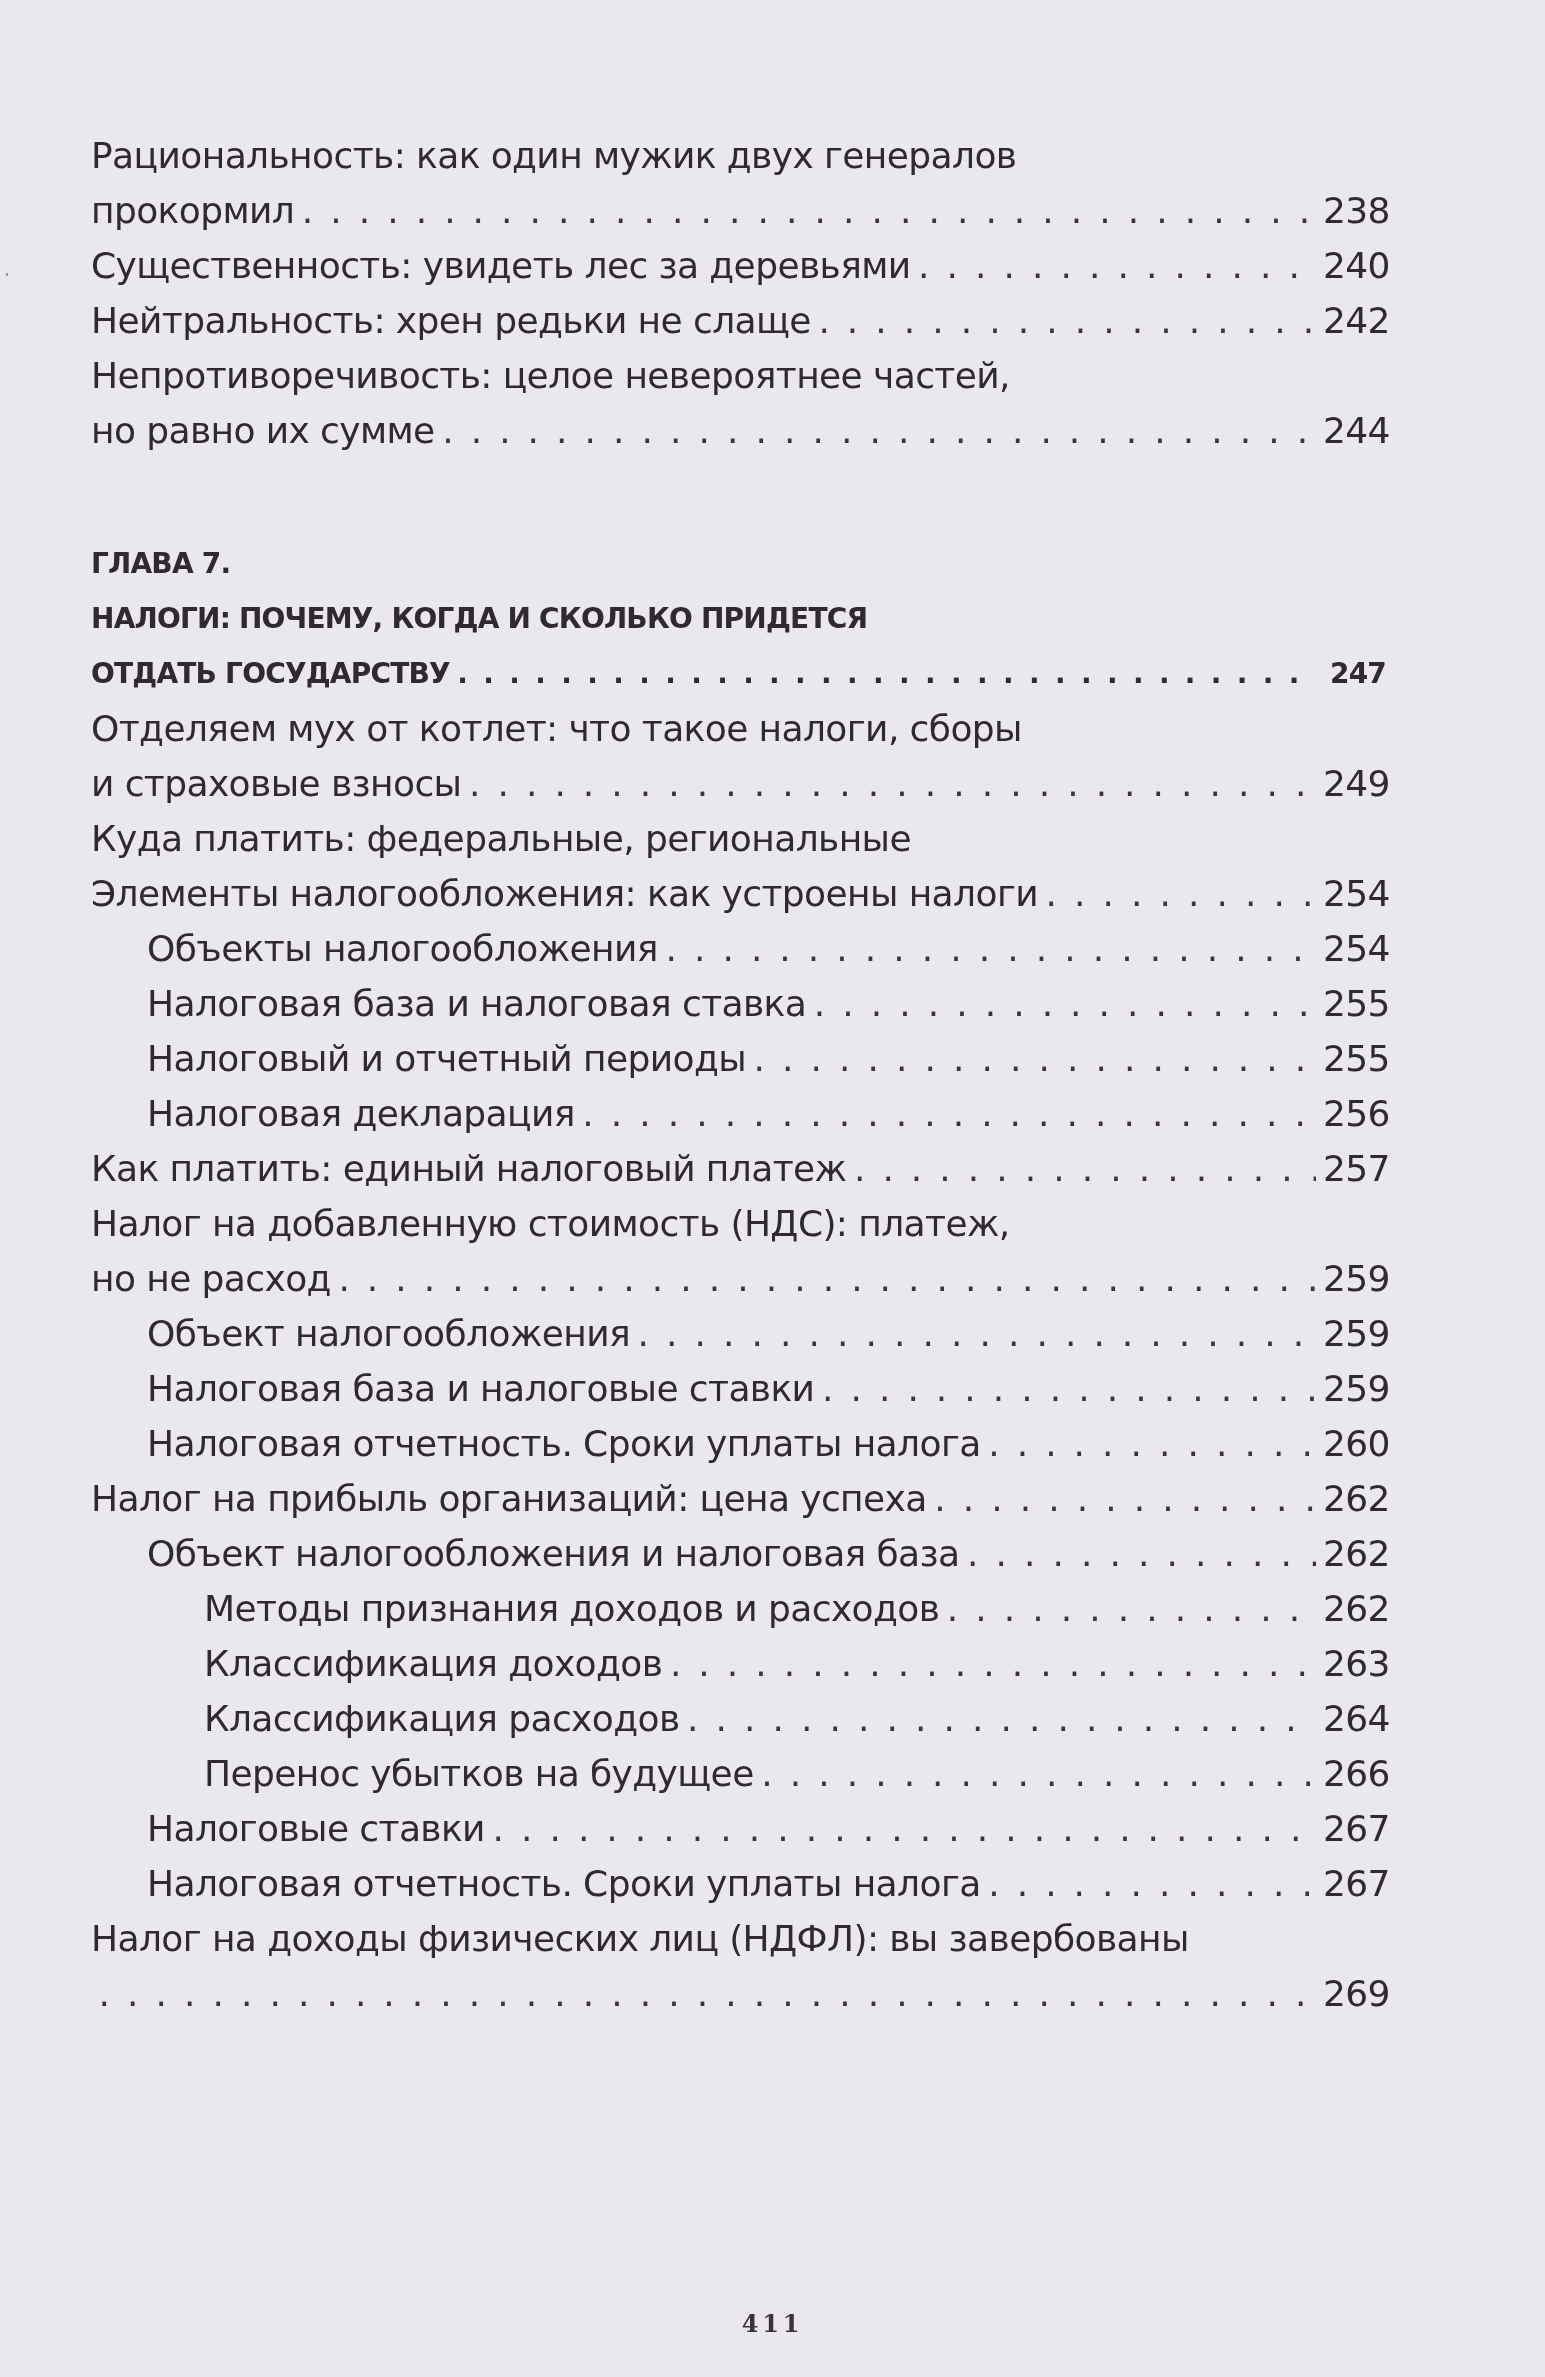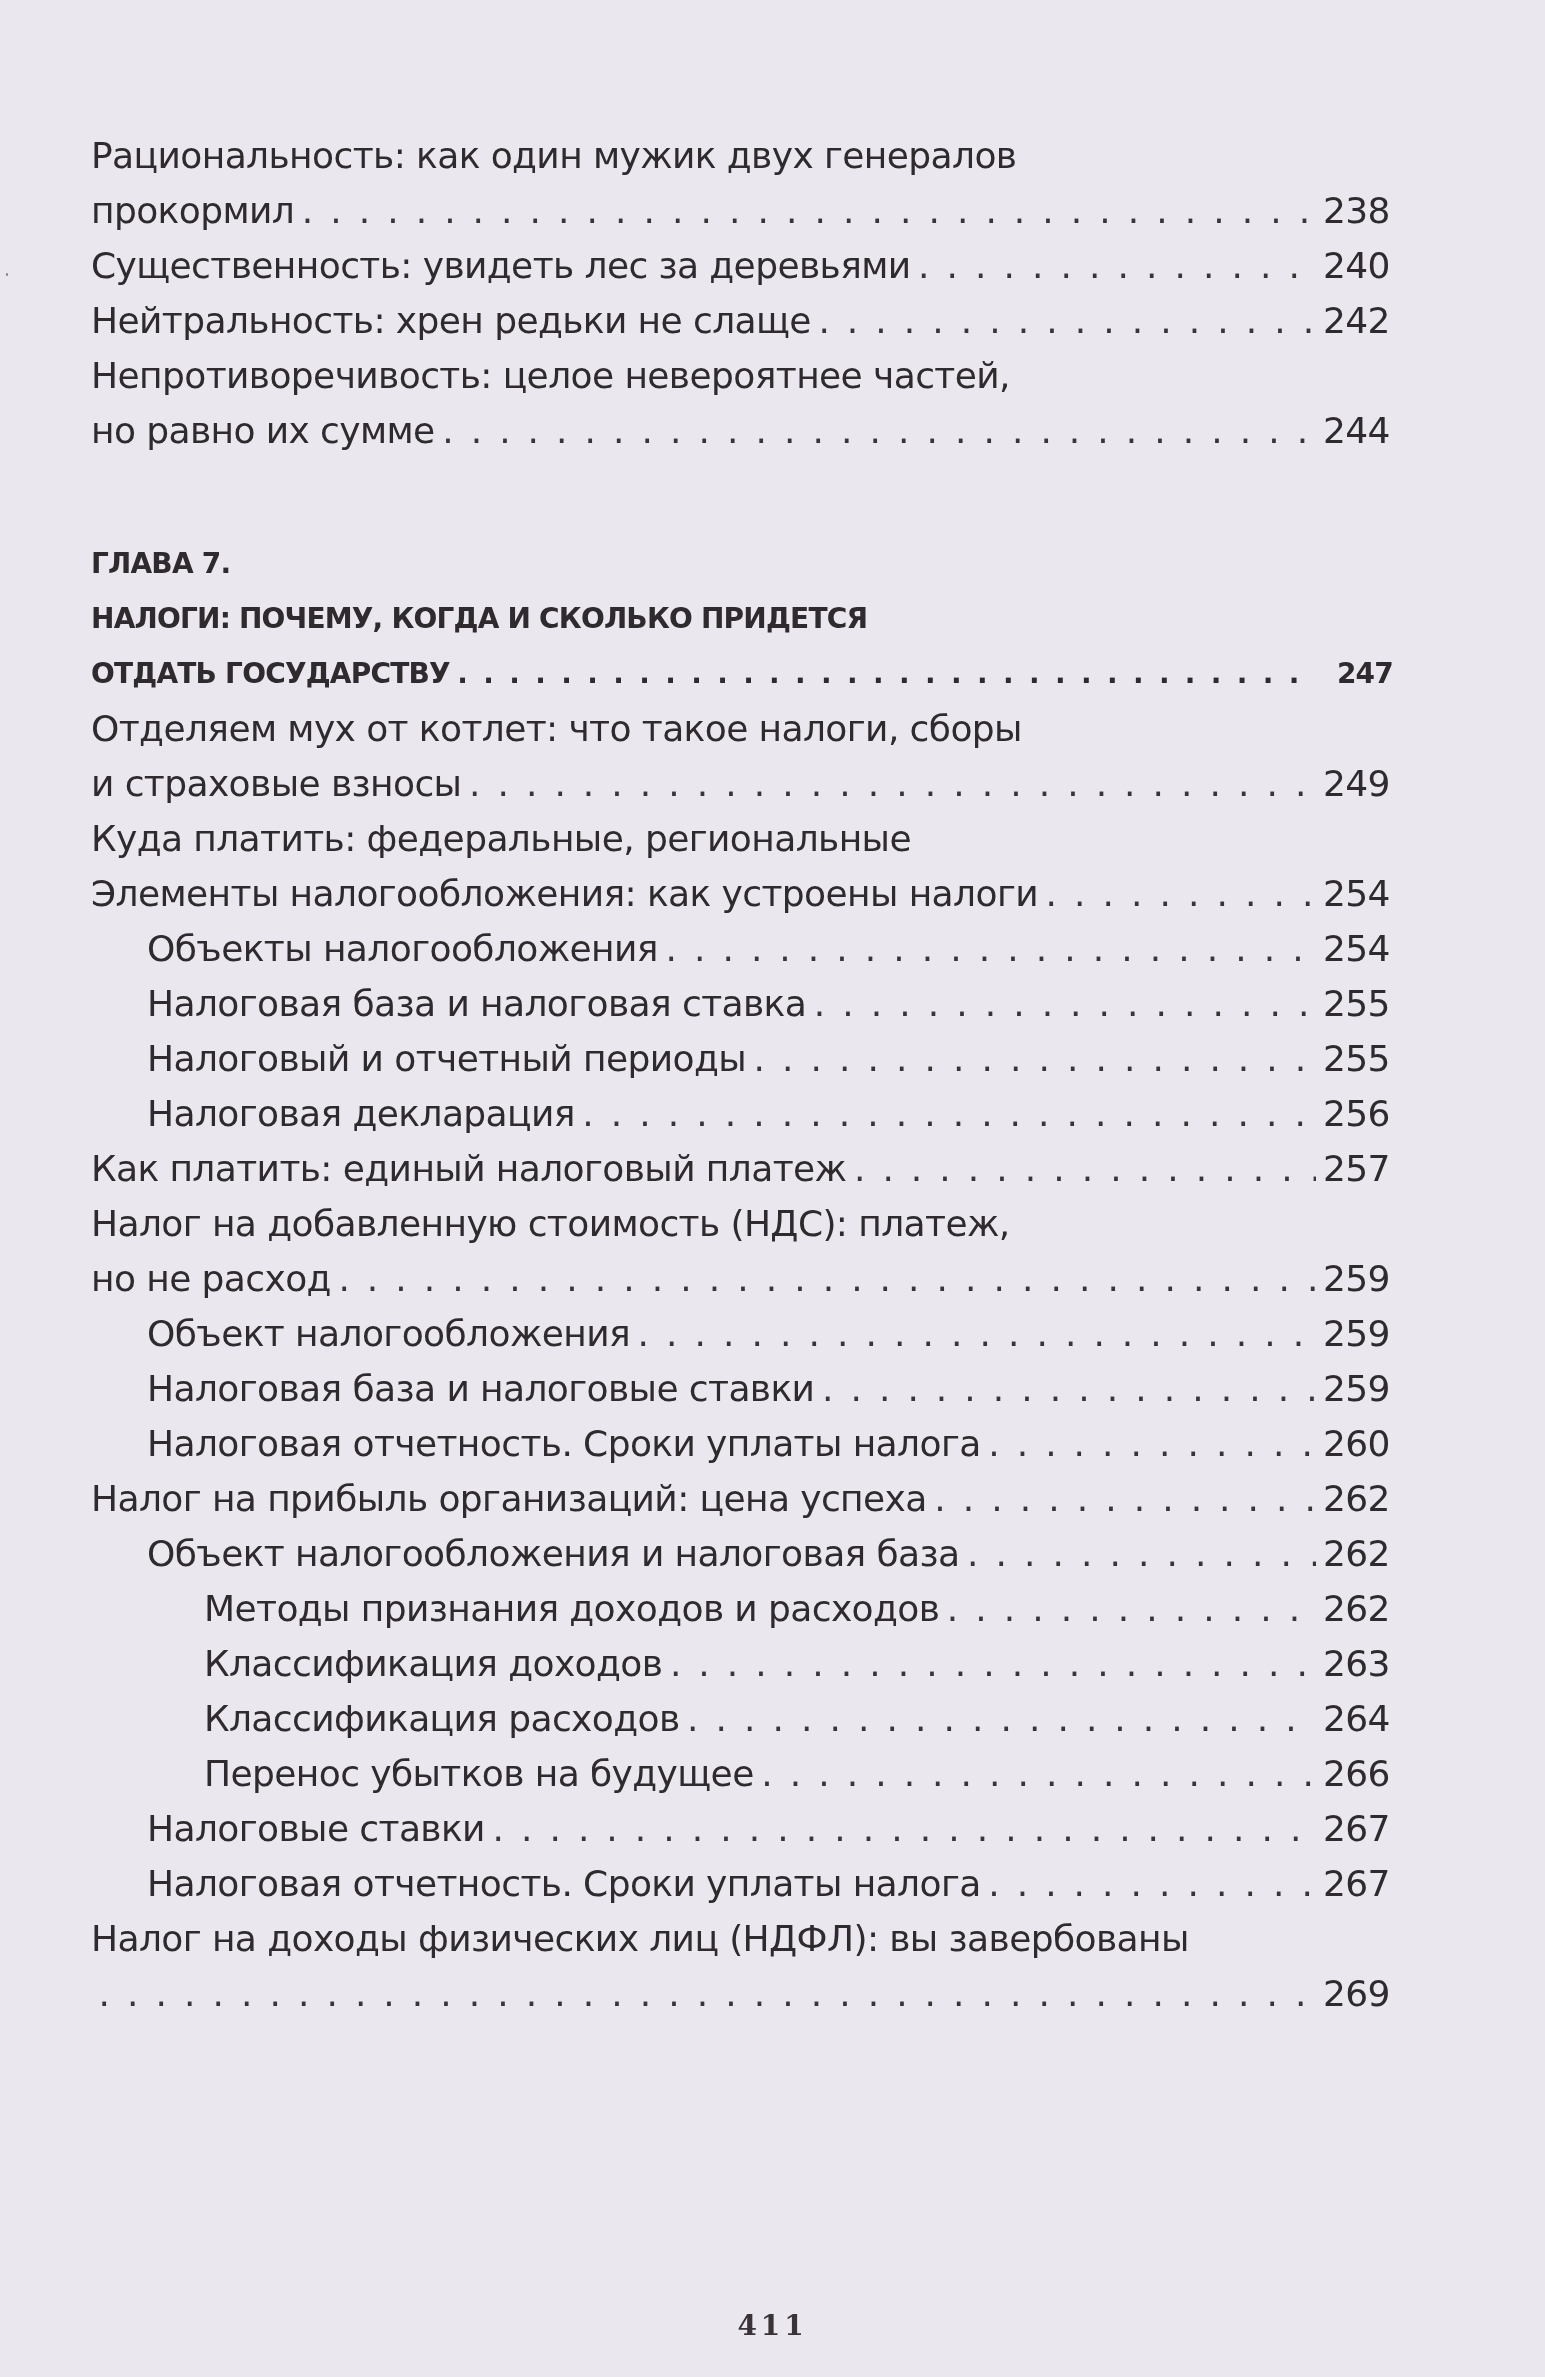--- a/index.html
+++ b/index.html
@@ -76,31 +76,31 @@
     margin: 0 7.5px;
   }
   .chapter .leader::before {
     content: ". . . . . . . . . . . . . . . . . . . . . . . . . . . . . . . . . . . . . . . . . . . . . . . . . . . . . . . . . . . . . . . . . . .";
     word-spacing: 5.6px;
     letter-spacing: 0;
   }
   .chapter .page-num {
     flex: 0 0 auto;
     min-width: 70px;
-    text-align: right;
+    text-align: center;
   }
   .folio {
     position: absolute;
     top: 2309px;
     left: 0;
     width: 1545px;
     text-align: center;
     font-family: "DejaVu Serif", "Liberation Serif", serif;
     font-weight: bold;
-    font-size: 28px;
+    font-size: 24px;
     letter-spacing: 3.8px;
     color: #3a3437;
   }
   .stray-mark {
     position: absolute;
     left: 5.6px;
     top: 273px;
     width: 2.8px;
     height: 2.8px;
     border-radius: 50%;

